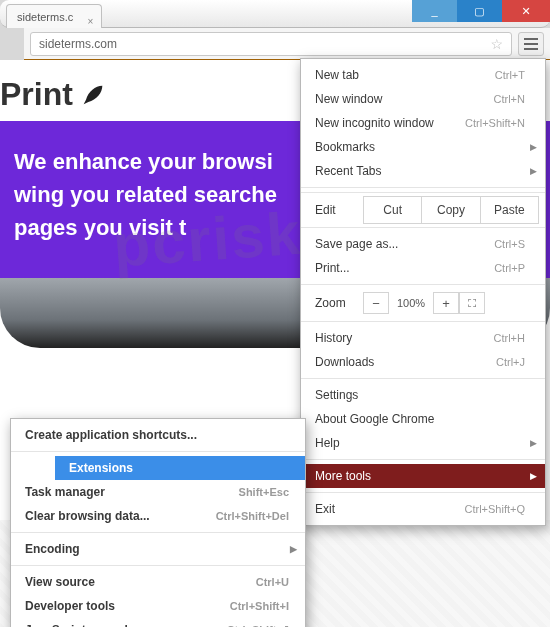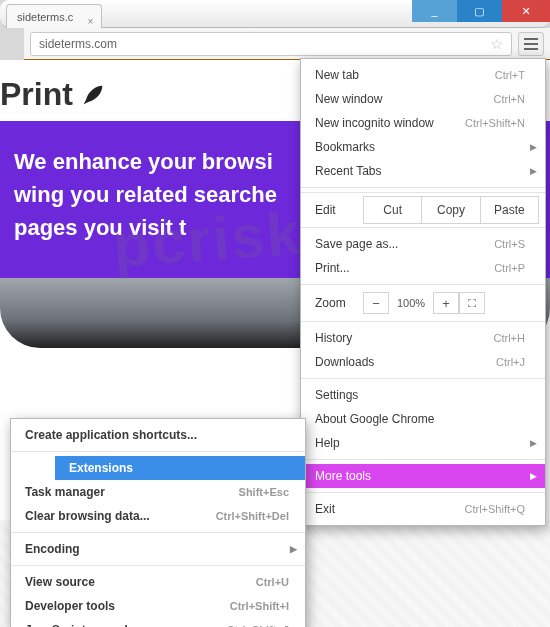--- a/index.html
+++ b/index.html
@@ -27,21 +27,21 @@
   .brand-inner { display: flex; align-items: center; font-size: 32px; font-weight: 600; color: #333; }
   .feather { width: 28px; height: 28px; margin-left: 6px; }
   .hero { background: #6d28d9; color: #fff; padding: 24px 14px 34px 14px; font-size: 22px; font-weight: 600; line-height: 1.5; }
   .penbar { height: 70px; background: linear-gradient(#a0a6ac,#6c7278 60%,#222 100%); border-radius: 0 0 40px 40px; }
   .watermark { position: absolute; top: 200px; right: 100px; font-size: 60px; color: rgba(120,120,120,.18); font-weight: 700; letter-spacing: 2px; transform: rotate(-4deg); pointer-events:none; }
   .below { position: absolute; left: 0; right:0; top: 460px; height: 170px; background: repeating-linear-gradient(45deg,#e8e8e8,#e8e8e8 6px,#ddd 6px,#ddd 12px); opacity:.35; }
 
   
   .menu { position: absolute; top: 58px; right: 4px; width: 246px; background: #fff; border: 1px solid #b8b8b8; box-shadow: 2px 4px 12px rgba(0,0,0,.35); font-size: 12px; color: #3a3a3a; padding: 4px 0; z-index: 20; margin-left: 36px; }
   .mi { display: flex; align-items: center; height: 24px; padding: 0 20px 0 14px; position: relative; }
-  .mi.highlight { background: #d946ef; color: #fff; }
+  .mi.highlight { background: #7f1d1d; color: #fff; }
   .mi .short { margin-left: auto; color: #9a9a9a; font-size: 11px; }
   .mi .sub { position: absolute; right: 8px; color: #888; font-size: 9px; }
   .mi.highlight .sub { color: #fff; }
   .sep { height: 1px; background: #e4e4e4; margin: 4px 0; }
   .row-edit { display: flex; align-items: center; height: 26px; padding: 0 6px 0 14px; }
   .row-edit .lbl { flex: 0 0 48px; }
   .row-edit .btn { flex: 1; height: 28px; border: 1px solid #d4d4d4; border-left: none; font-size: 12px; display: flex; align-items:center; justify-content:center; color:#444; }
   .row-edit .btn:first-of-type { border-left: 1px solid #d4d4d4; }
   .row-zoom { display: flex; align-items: center; height: 28px; padding: 0 6px 0 14px; gap: 0; }
   .row-zoom .lbl { flex: 0 0 48px; }

